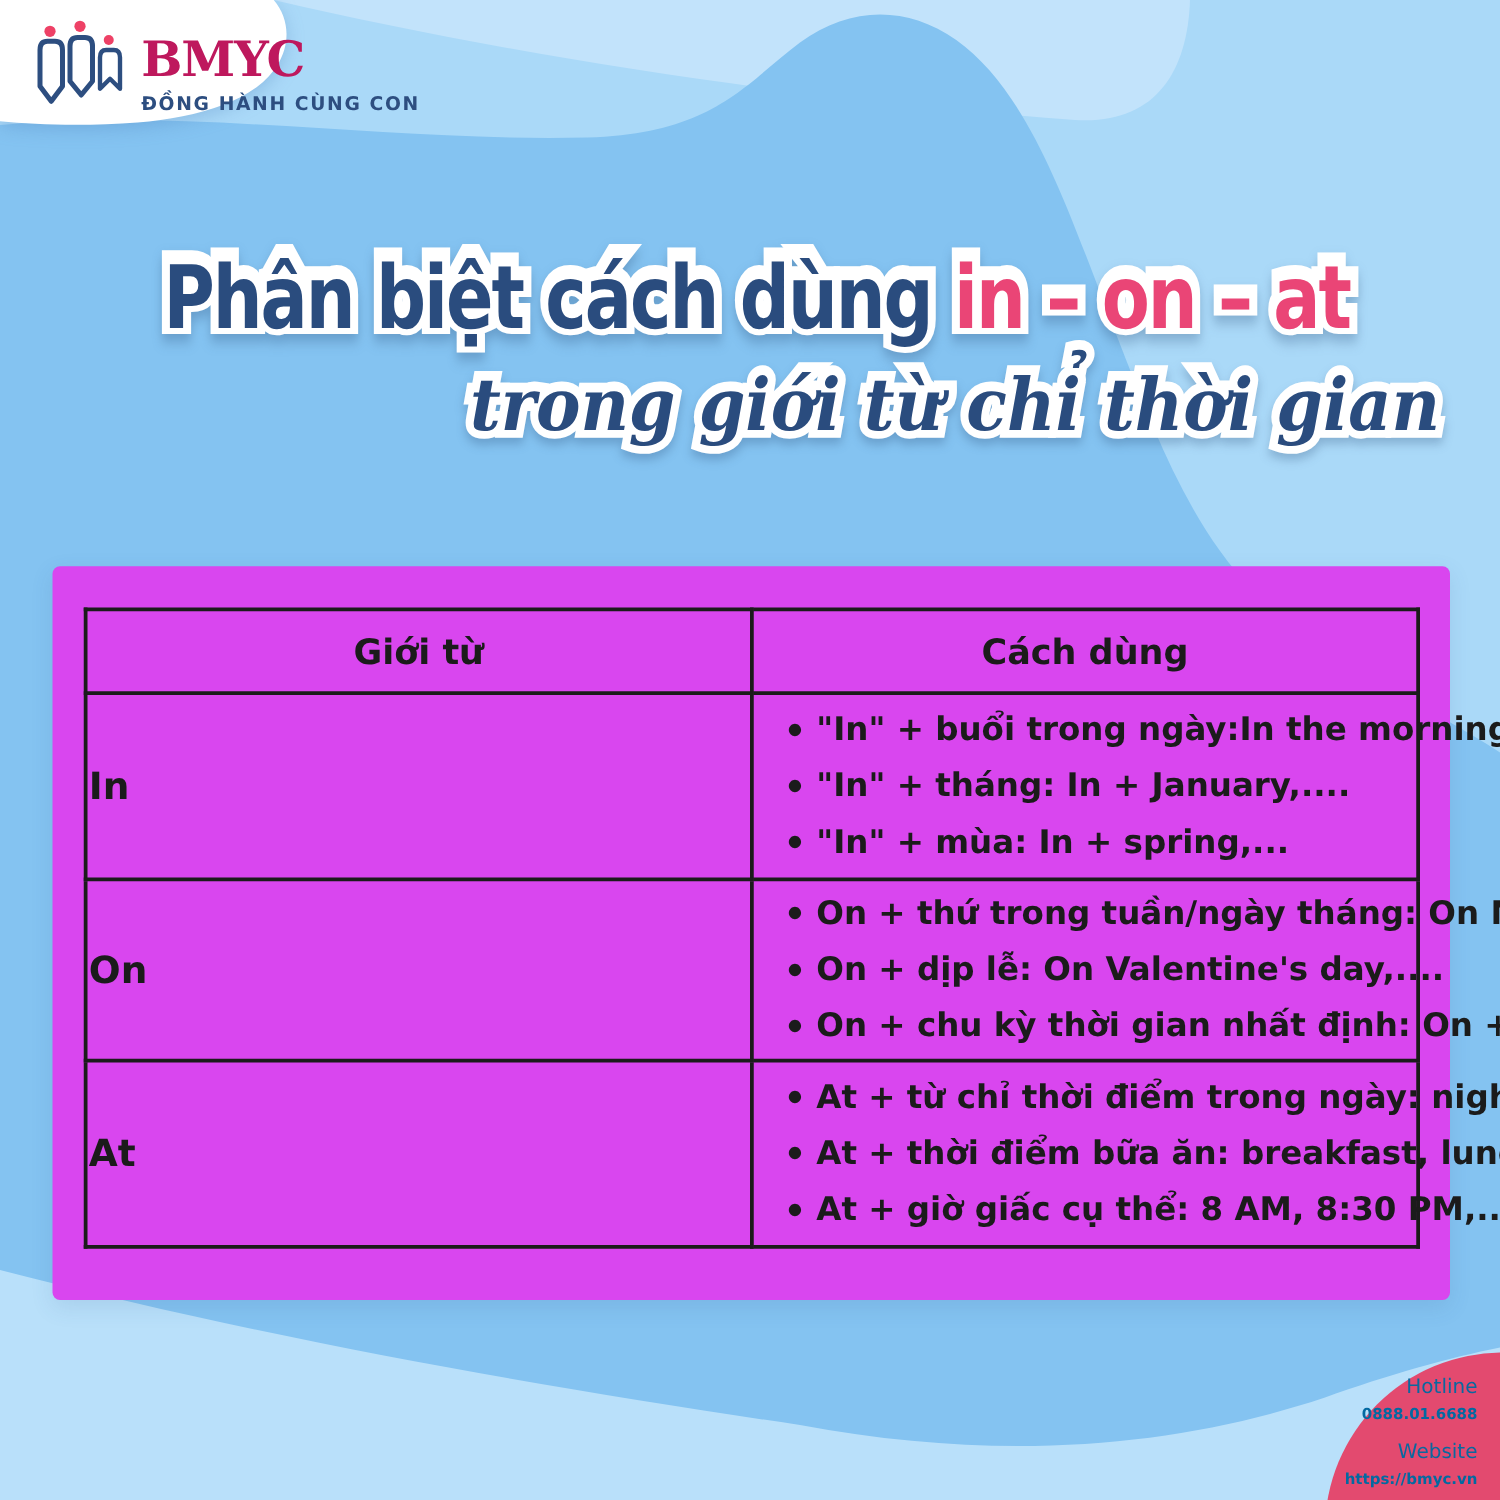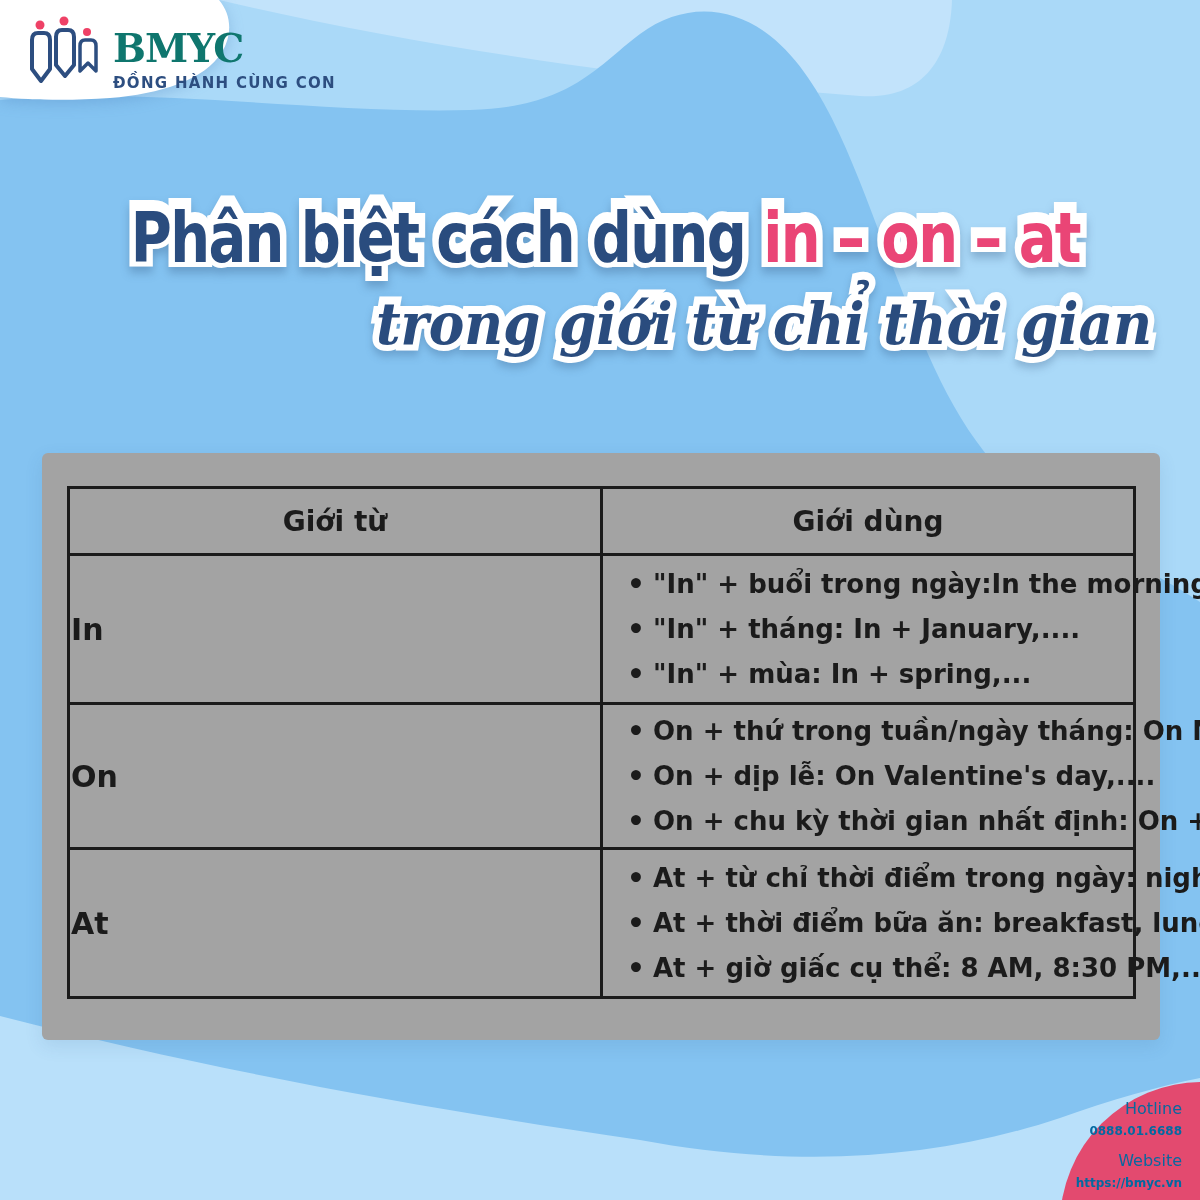--- a/index.html
+++ b/index.html
@@ -9,21 +9,21 @@
     background:#aad9f8;
   }
   .bg-svg{position:absolute;left:0;top:0;width:1200px;height:1200px;display:block;}
 
   
   .logo{position:absolute;left:26px;top:12px;display:flex;align-items:flex-start;}
   .logo-marks{display:block;}
   .logo-textcol{margin-left:9px;margin-top:17px;}
   .brand-name{
     font-family:"DejaVu Serif","Liberation Serif",serif;
-    font-weight:bold;font-size:39px;line-height:1;color:#0f766e;letter-spacing:-1px;
+    font-weight:bold;font-size:39px;line-height:1;color:#be185d;letter-spacing:-1px;
   }
   .brand-tagline{
     font-size:15px;font-weight:bold;color:#2d4e80;letter-spacing:1.3px;margin-top:6px;
   }
 
   
   .hero{position:absolute;left:0;top:200px;width:1200px;text-align:right;}
   .hero-title{
     font-size:70px;font-weight:bold;letter-spacing:-2px;line-height:1.1;
     white-space:nowrap;transform:scaleX(0.80);transform-origin:50% 50%;
@@ -42,21 +42,21 @@
     content:attr(data-text);
     position:absolute;left:0;top:0;width:100%;
     color:#fff;-webkit-text-stroke:16px #fff;z-index:-1;
   }
   .hero-sub .ot::before{-webkit-text-stroke:14px #fff;}
   .t-pink{color:#ea4576;}
 
   
   .card{
     position:absolute;left:42px;top:453px;width:1118px;height:587px;
-    background:#a3a3a3;border-radius:6px;box-shadow:0 6px 18px rgba(50,90,140,.12);
+    background:#d946ef;border-radius:6px;box-shadow:0 6px 18px rgba(50,90,140,.12);
   }
   table.prep{
     position:absolute;left:25px;top:33px;
     border-collapse:collapse;table-layout:fixed;width:1069px;
     color:#1b1b1b;
   }
   table.prep td,table.prep th{border:3px solid #1b1b1b;vertical-align:middle;}
   th.h{font-size:28px;font-weight:bold;text-align:center;height:62px;}
   td.prep-label{width:202px;text-align:left;font-size:30px;font-weight:bold;}
   td.usage-cell{padding:0 10px 0 22px;}
@@ -132,21 +132,21 @@
   <div class="hero-sub">
     <span class="ot" data-text="trong giới từ chỉ thời gian">trong giới từ chỉ thời gian</span>
   </div>
 </div>
 
 <div class="card">
   <table class="prep">
     <tbody>
         <tr>
       <th class="h">Giới từ</th>
-      <th class="h">Giới dùng</th>
+      <th class="h">Cách dùng</th>
     </tr>
     <tr class="r1">
       <td class="prep-label">In</td>
       <td class="usage-cell">
         <ul class="usages">
           <li>"In" + buổi trong ngày:In the morning,....</li>
           <li>"In" + tháng: In + January,....</li>
           <li>"In" + mùa: In + spring,...</li>
         </ul>
       </td>

